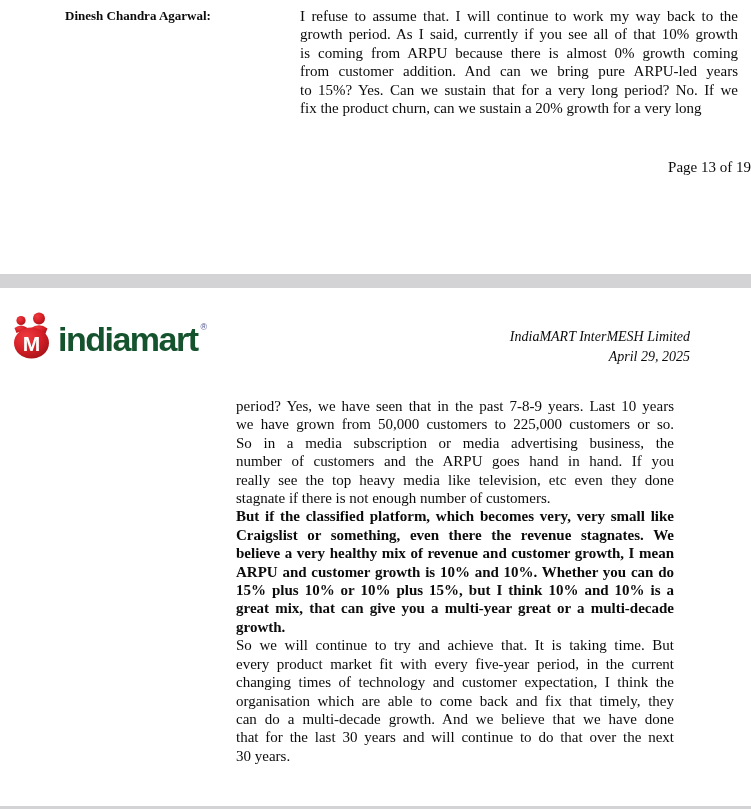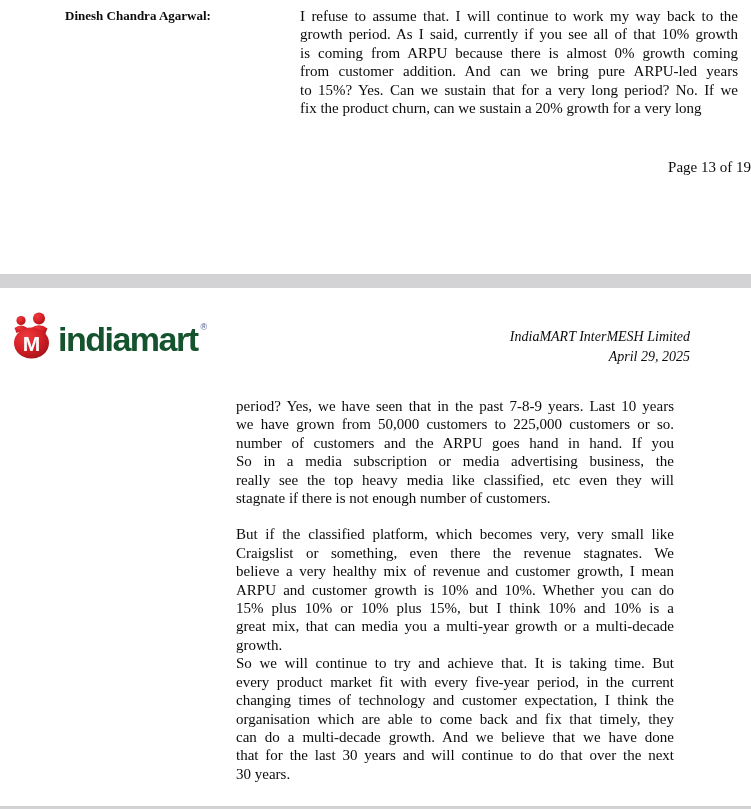--- a/index.html
+++ b/index.html
@@ -52,21 +52,21 @@
   .header-right{
     top:327px;right:61px;text-align:right;
     font-style:italic;font-size:14px;line-height:20px;
   }
 
   
   .body-col{
     top:397px;left:236px;width:438px;
     font-size:15px;line-height:18.4px;
   }
-  .para2{margin-top:18px;}
+  .para2{margin-top:0;font-weight:bold;}
   .para3{}
 </style>
 </head>
 <body>
 
 <div>
 
   <div class="abs speaker">Dinesh Chandra Agarwal:</div>
   <div class="abs top-para">
       <div class="line">I refuse to assume that. I will continue to work my way back to the</div>
@@ -107,32 +107,32 @@
 
   <div class="abs header-right">
     <div>IndiaMART InterMESH Limited</div>
     <div>April 29, 2025</div>
   </div>
 
   <div class="abs body-col">
     <div class="para1">
         <div class="line">period? Yes, we have seen that in the past 7-8-9 years. Last 10 years</div>
         <div class="line">we have grown from 50,000 customers to 225,000 customers or so.</div>
+        <div class="line">So in a media subscription or media advertising business, the</div>
         <div class="line">number of customers and the ARPU goes hand in hand. If you</div>
-        <div class="line">So in a media subscription or media advertising business, the</div>
-        <div class="line">really see the top heavy media like classified, etc even they will</div>
+        <div class="line">really see the top heavy media like television, etc even they done</div>
         <div class="line last">stagnate if there is not enough number of customers.</div>
       </div>
     <div class="para2">
         <div class="line">But if the classified platform, which becomes very, very small like</div>
         <div class="line">Craigslist or something, even there the revenue stagnates. We</div>
         <div class="line">believe a very healthy mix of revenue and customer growth, I mean</div>
         <div class="line">ARPU and customer growth is 10% and 10%. Whether you can do</div>
         <div class="line">15% plus 10% or 10% plus 15%, but I think 10% and 10% is a</div>
-        <div class="line">great mix, that can media you a multi-year growth or a multi-decade</div>
+        <div class="line">great mix, that can give you a multi-year great or a multi-decade</div>
         <div class="line last">growth.</div>
       </div>
     <div class="para3">
         <div class="line">So we will continue to try and achieve that. It is taking time. But</div>
         <div class="line">every product market fit with every five-year period, in the current</div>
         <div class="line">changing times of technology and customer expectation, I think the</div>
         <div class="line">organisation which are able to come back and fix that timely, they</div>
         <div class="line">can do a multi-decade growth. And we believe that we have done</div>
         <div class="line">that for the last 30 years and will continue to do that over the next</div>
         <div class="line last">30 years.</div>

